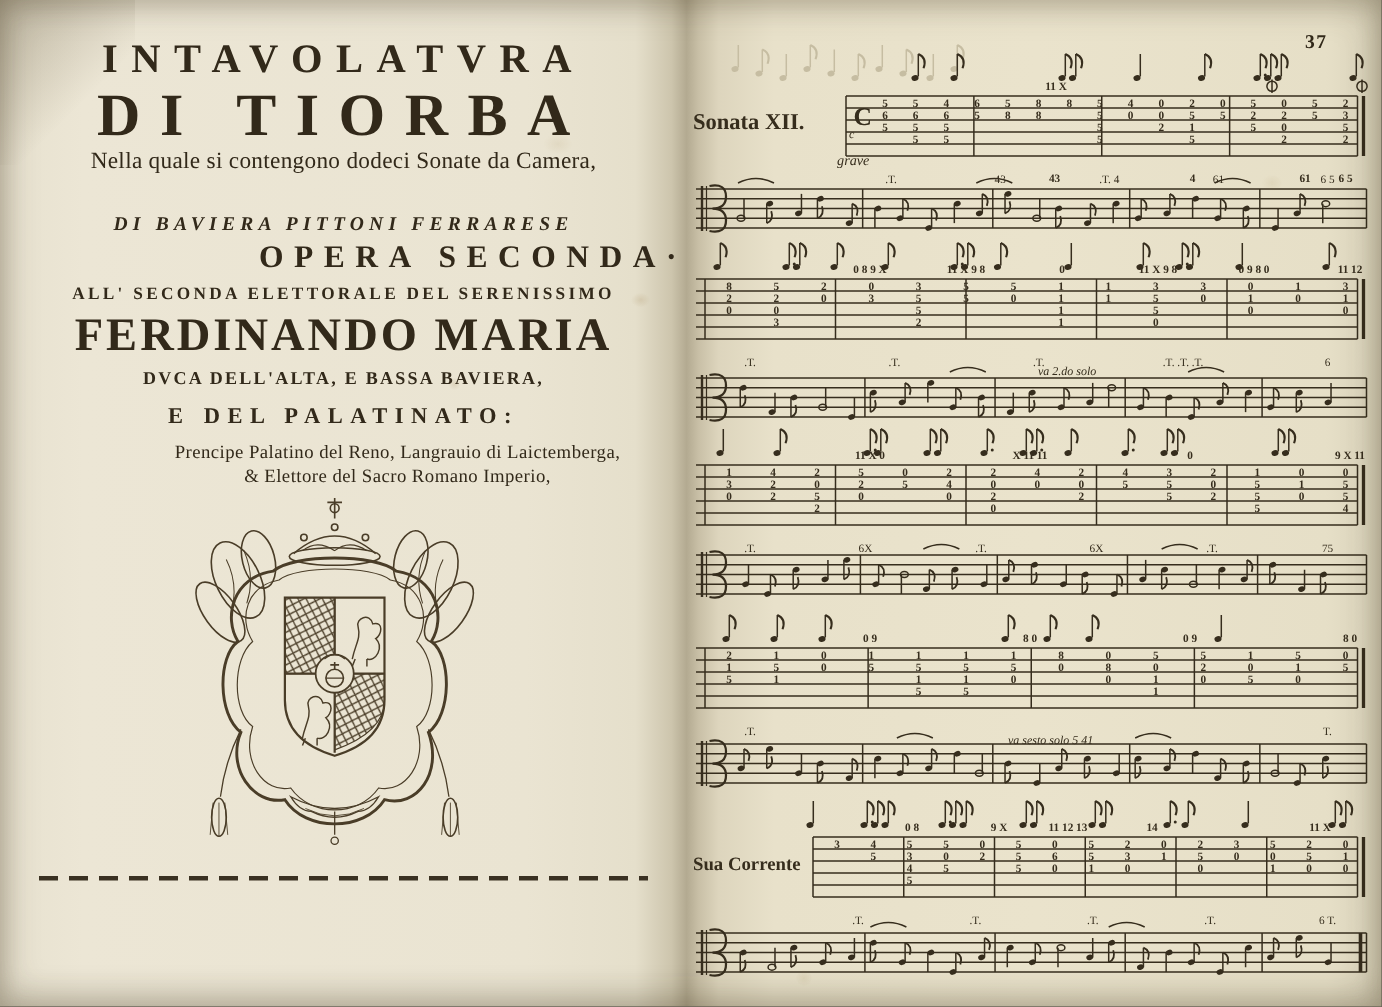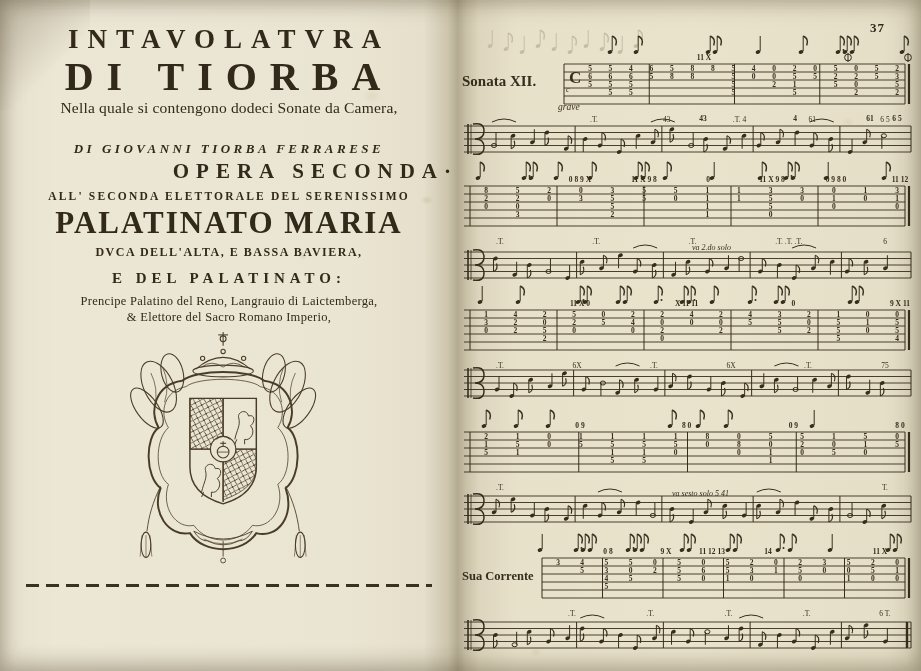--- a/index.html
+++ b/index.html
@@ -30,44 +30,44 @@
   .t1{top:24px;font-size:27px;font-weight:bold;letter-spacing:9px;}
   .t2{top:53px;font-size:40px;font-weight:bold;letter-spacing:13px;}
   .sub{font-size:15.5px;letter-spacing:.2px;}
   .sub1{top:99px;} .sub2{top:118px;}
   .author{top:141px;font-size:13px;font-style:italic;font-weight:bold;letter-spacing:3.5px;}
   .opera{top:159px;font-size:21px;font-weight:bold;letter-spacing:7px;text-align:right;}
   .altezza{top:190px;font-size:11.5px;font-weight:bold;letter-spacing:2.2px;}
   .ferd{top:205px;font-size:31px;font-weight:bold;letter-spacing:2px;}
   .dvca{top:245px;font-size:12px;font-weight:bold;letter-spacing:1.5px;}
   .palat{top:270px;font-size:15px;font-weight:bold;letter-spacing:5px;}
-  .pren{font-size:12.5px;letter-spacing:.3px;}
+  .pren{font-size:12.5px;letter-spacing:.3px;margin-left:36px;}
   .pren1{top:294px;} .pren2{top:310px;}
   .arms{position:absolute;left:50%;top:330px;transform:translateX(-53%);}
   .rule{position:absolute;left:26px;top:584px;width:406px;height:3px;
     background:repeating-linear-gradient(90deg,#3a3122 0 13px, rgba(0,0,0,0) 13px 20px);}
   .imprint{top:592px;font-size:12.5px;word-spacing:3px;}
   .pagenum{position:absolute;top:4px;right:36px;font-size:13px;font-weight:bold;letter-spacing:1px;}
   .sysbox{position:absolute;left:0;top:0;width:461px;height:671px;}
   .sysbox svg{position:absolute;left:0;overflow:visible;}
   svg text{font-family:"Liberation Serif", serif;fill:#362d1d;}
 </style>
 </head>
 <body>
 
 <div class="spread">
 
   <div class="page-left">
     <div class="cl t1">INTAVOLATVRA</div>
     <div class="cl t2">DI TIORBA</div>
     <div class="cl sub sub1">Nella quale si contengono dodeci Sonate da Camera,</div>
-    <div class="cl author">DI GIOVANNI TIORBA FERRARESE</div>
+    <div class="cl author">DI BAVIERA PITTONI FERRARESE</div>
     <div class="cl opera">OPERA SECONDA·</div>
     <div class="cl altezza">ALL' SECONDA ELETTORALE DEL SERENISSIMO</div>
-    <div class="cl ferd">PALATINATO MARIA</div>
+    <div class="cl ferd">FERDINANDO MARIA</div>
     <div class="cl dvca">DVCA DELL'ALTA, E BASSA BAVIERA,</div>
     <div class="cl palat">E DEL PALATINATO:</div>
     <div class="cl pren pren1">Prencipe Palatino del Reno, Langrauio di Laictemberga,</div>
     <div class="cl pren pren2">&amp; Elettore del Sacro Romano Imperio,</div>
 
     <svg class="arms" width="196" height="250" viewBox="0 0 200 256" fill="none" stroke="#4a3d28" stroke-width="1.1">
       <defs>
         <pattern id="loz" width="7" height="7" patternUnits="userSpaceOnUse" patternTransform="rotate(18)">
           <path d="M0 0 L7 7 M7 0 L0 7" stroke="#4a3d28" stroke-width="0.9"></path>
         </pattern>

